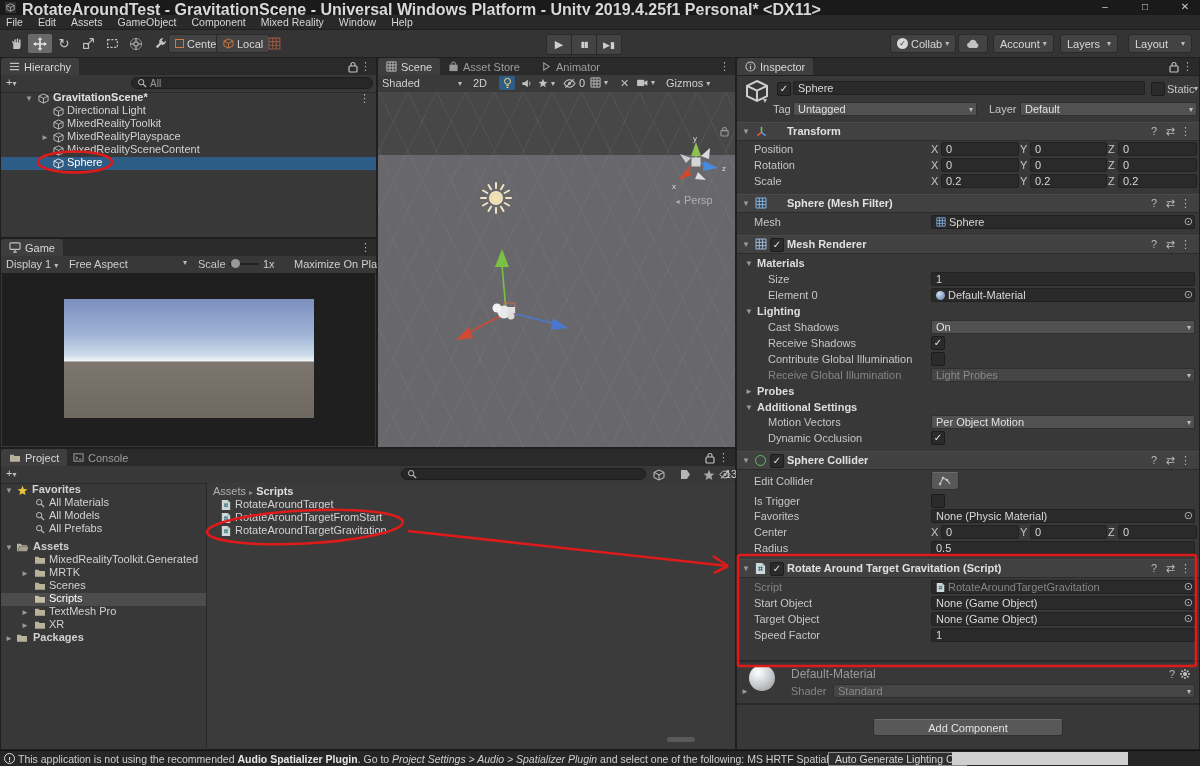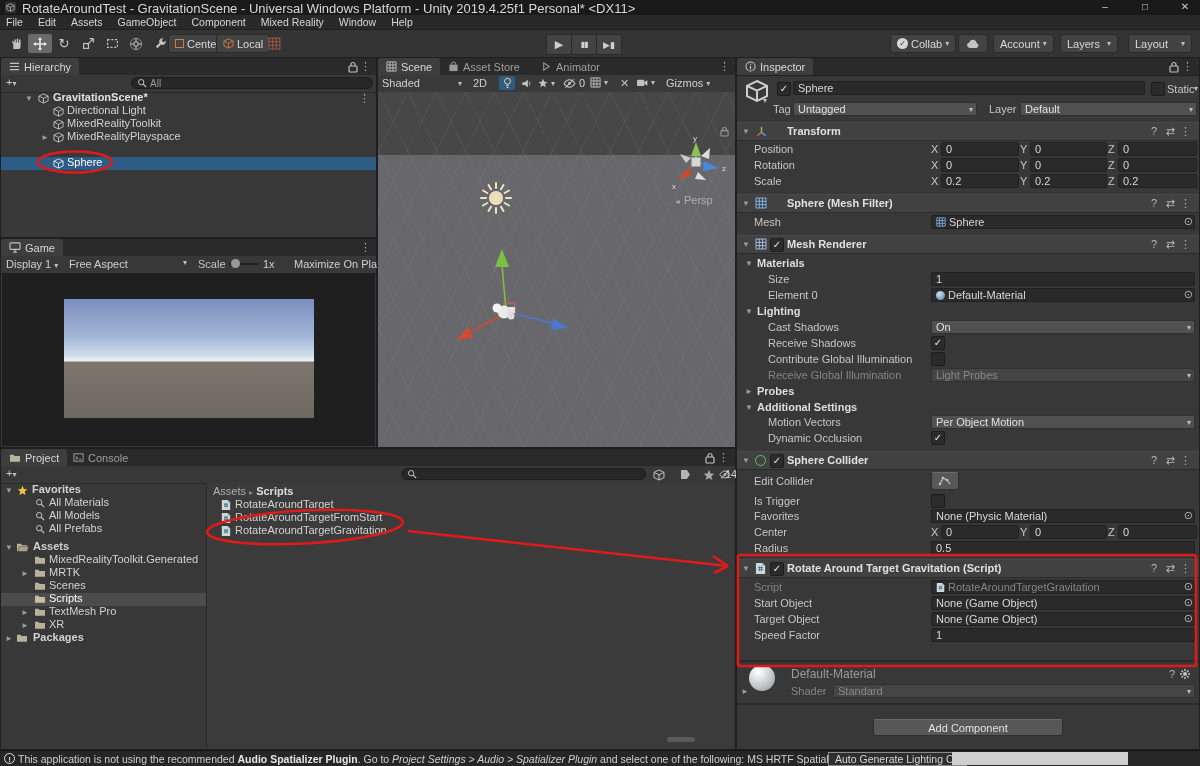--- a/index.html
+++ b/index.html
@@ -3,21 +3,21 @@
 <meta charset="utf-8">
 <style>
   html,body{margin:0;padding:0;background:#111;}
   #root{position:relative;width:1200px;height:766px;background:#383838;overflow:hidden;
         font-family:"Liberation Sans","DejaVu Sans",sans-serif;font-size:11px;color:#cfcfcf;
         -webkit-font-smoothing:antialiased;}
   .abs{position:absolute;}
   .ic{display:inline-block;vertical-align:middle;color:#c2c2c2;}
   
   .titlebar{left:0;top:0;width:1200px;height:15px;background:#1a1a1a;color:#d8d8d8;}
-  .titlebar .ttl{position:absolute;left:22px;top:1px;font-size:13px;white-space:nowrap;}
+  .titlebar .ttl{position:absolute;left:22px;top:1px;font-size:16px;white-space:nowrap;font-weight:bold;}
   .winbtn{position:absolute;top:0;width:24px;height:14px;text-align:center;font-size:10px;color:#cfcfcf;line-height:14px;}
   .menubar{left:0;top:15px;width:1200px;height:15px;background:#292929;border-bottom:1px solid #1f1f1f;display:flex;align-items:center;gap:15px;padding-left:6px;box-sizing:border-box;}
   .menubar span{color:#d6d6d6;font-size:10.5px;}
   .toolbar{left:0;top:30px;width:1200px;height:27px;background:#343434;border-bottom:1px solid #1e1e1e;}
   .tbtn{position:absolute;top:4px;width:24px;height:19px;border-radius:2px;display:flex;align-items:center;justify-content:center;}
   .tbtn.sel{background:#6a6a6a;}
   .tbtn-text{position:absolute;top:4px;height:19px;background:#434343;border:1px solid #2a2a2a;border-radius:3px;
              display:flex;align-items:center;gap:3px;padding:0 6px;box-sizing:border-box;color:#d8d8d8;}
   .caret{font-size:8px;color:#bdbdbd;}
   
@@ -338,20 +338,26 @@
         </svg>
       <span class="t" style="left:66px">MixedRealityToolkit</span>
     </div>
     <div class="trow" style="top:73px">
       <span class="a" style="left:40px">►</span>
       <svg class="ic abs" style="left:52px;top:1px" width="11" height="11">
           <use href="#i-cube"></use>
         </svg>
       <span class="t" style="left:66px">MixedRealityPlayspace</span>
     </div>
+    <div class="trow" style="top:86px">
+      <svg class="ic abs" style="left:52px;top:1px" width="11" height="11">
+          <use href="#i-cube"></use>
+        </svg>
+      <span class="t" style="left:66px">MixedRealitySceneContent</span>
+    </div>
     <div class="trow selblue" style="top:99px">
       <svg class="ic abs" style="left:52px;top:1px;color:#e8e8e8" width="11" height="11">
           <use href="#i-cube"></use>
         </svg>
       <span class="t" style="left:66px;color:#fff">Sphere</span>
     </div>
   </div>
 
   <div class="panel" style="left:0;top:238px;width:377px;height:210px">
     <div class="tabbar">
@@ -526,21 +532,21 @@
       <svg class="ic abs" style="left:652px;top:3px" width="12" height="12">
           <use href="#i-cube"></use>
         </svg>
       <span class="abs tagico" style="left:680px;top:4px"></span>
       <svg class="ic abs" style="left:702px;top:3px;color:#a8a8a8" width="12" height="12">
           <use href="#i-star"></use>
         </svg>
       <svg class="ic abs" style="left:718px;top:3px" width="12" height="11">
           <use href="#i-eye-slash"></use>
         </svg>
-      <span class="abs" style="left:724px;top:2px">14</span>
+      <span class="abs" style="left:724px;top:2px">13</span>
     </div>
 
     <div class="abs" style="left:0;top:34px;width:205px;bottom:1px;border-right:1px solid #292929">
       <div class="trow" style="top:1px">
         <span class="a" style="left:4px">▼</span>
         <svg class="ic abs" style="left:16px;top:1px;color:#e8c33c" width="11" height="11">
             <use href="#i-star"></use>
           </svg>
         <span class="t" style="left:31px;font-weight:bold">Favorites</span>
       </div>

